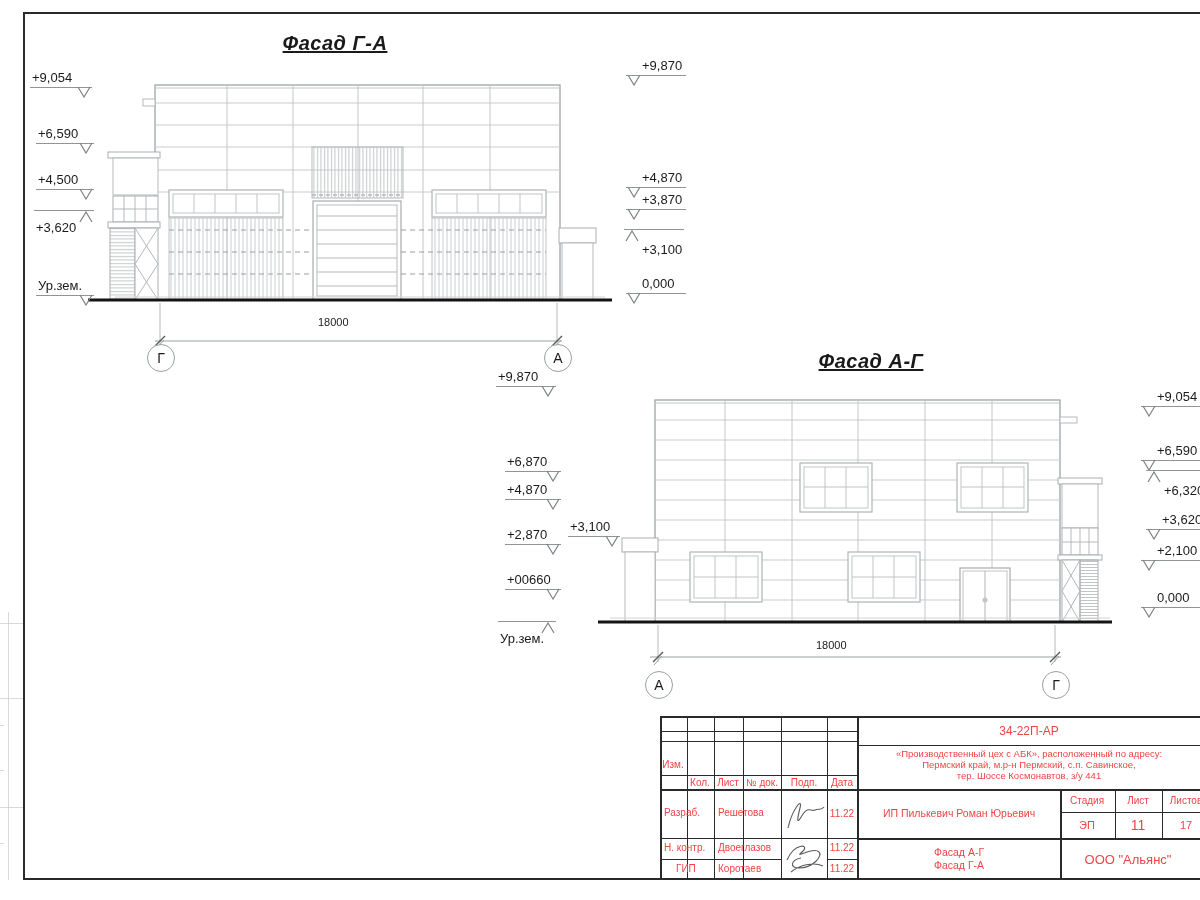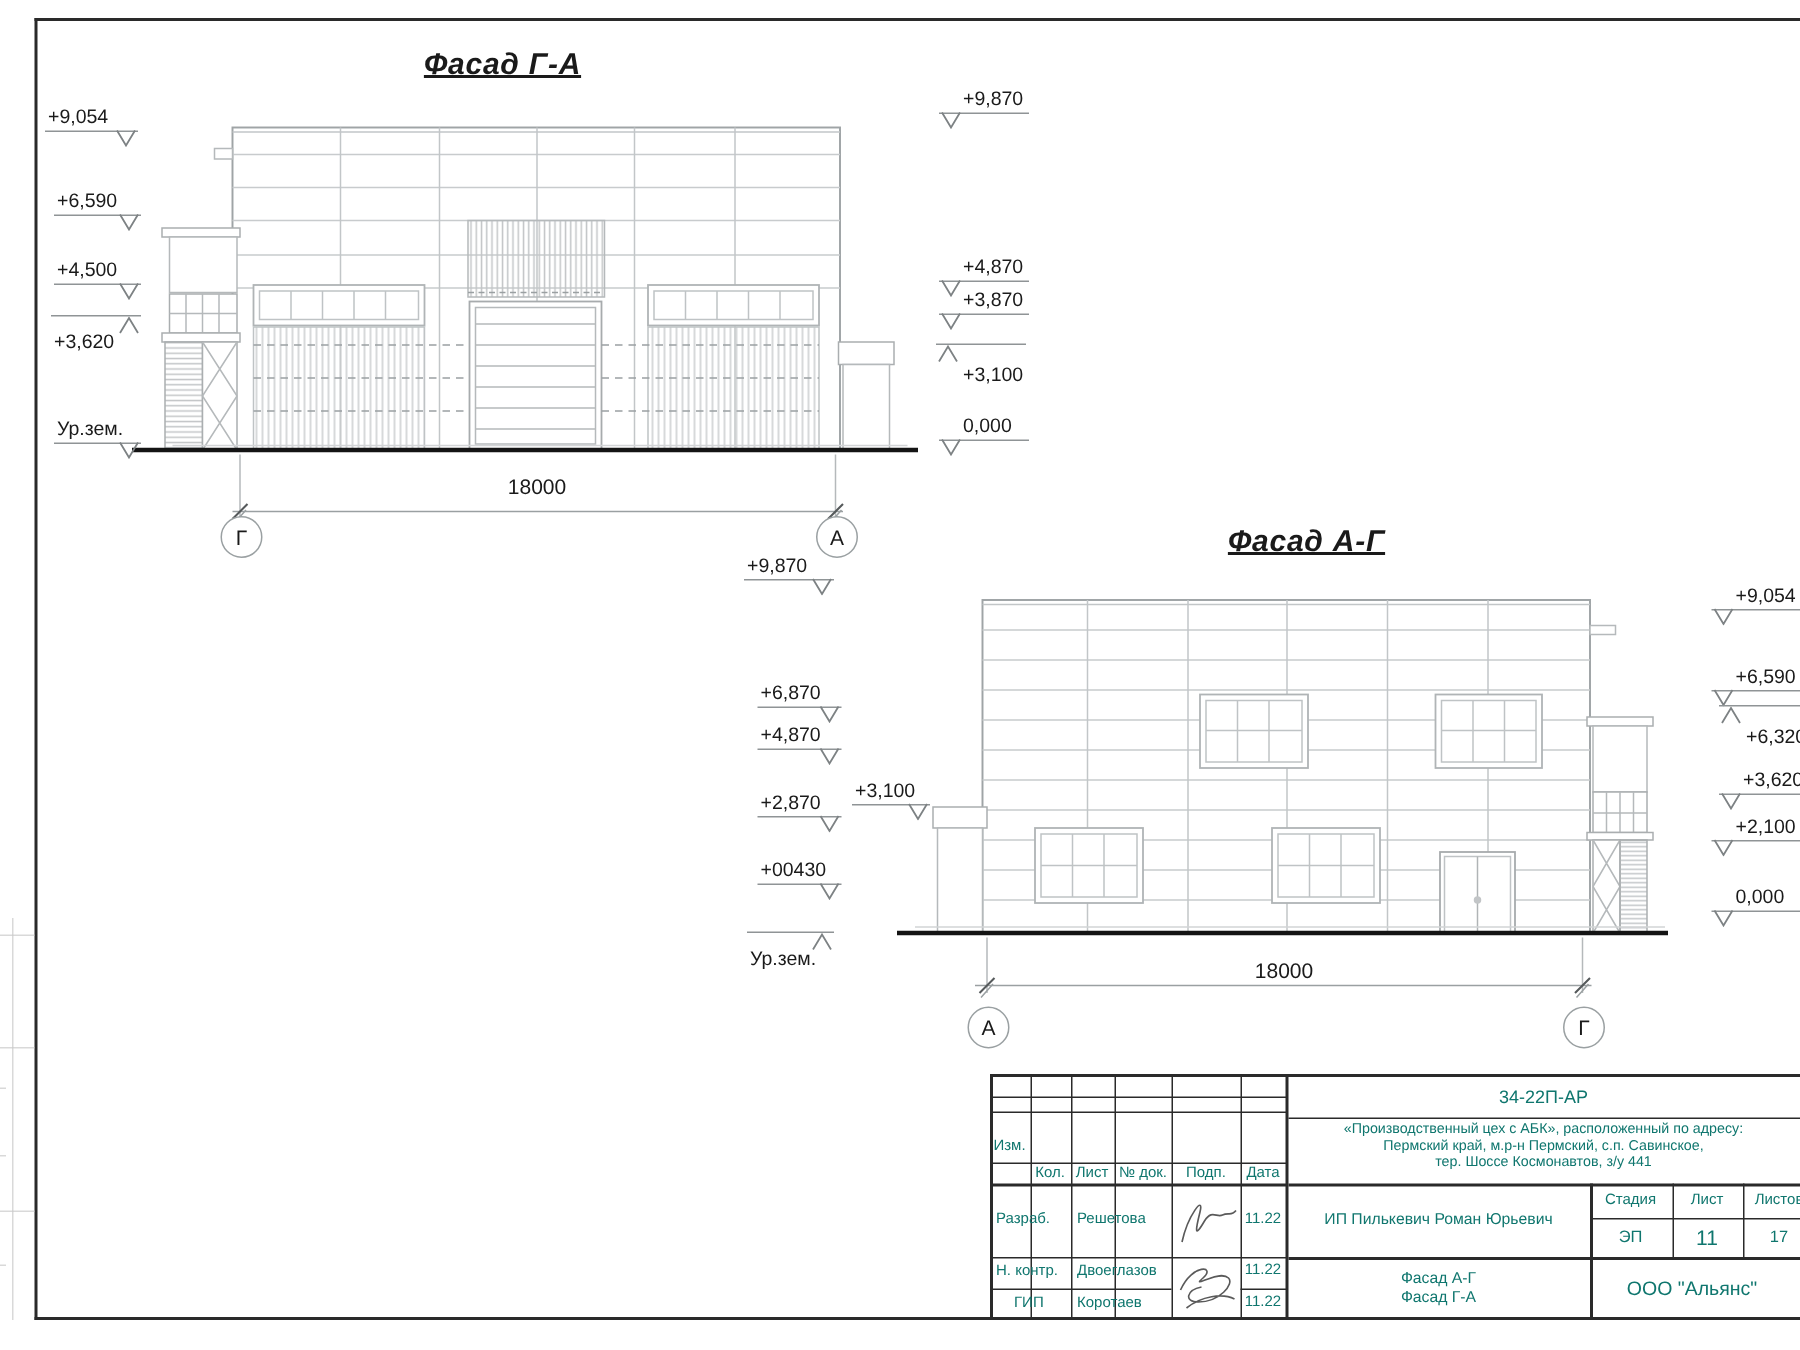--- a/index.html
+++ b/index.html
@@ -5,40 +5,40 @@
   html,body{margin:0;padding:0;background:#fff;}
   .sheet{position:relative;width:1200px;height:900px;background:#ffffff;overflow:hidden;
          font-family:"Liberation Sans",sans-serif;color:#1a1a1a;}
   .frame{position:absolute;background:#2a2a2a;}
   
   .fsvg{position:absolute;}
   
   .ftitle{position:absolute;font:italic bold 20px "Liberation Sans",sans-serif;
           text-decoration:underline;letter-spacing:.5px;text-align:center;width:170px;}
   
-  .dim{position:absolute;font-size:14px;width:80px;text-align:center;}
+  .dim{position:absolute;font-size:11px;width:80px;}
   
   .axis{position:absolute;width:26px;height:26px;border:1px solid #9aa0a2;border-radius:50%;
         background:#fff;text-align:center;line-height:26px;font-size:14px;}
   
   .lvl{position:absolute;font-size:13px;line-height:15px;color:#1a1a1a;z-index:5;}
   .lvl .lbl{display:block;white-space:nowrap;}
   .lvl .arr{position:absolute;}
   .lvl.dr .lbl{border-bottom:1px solid #8f9496;padding:0 16px 2px 2px;}
   .lvl.dr .arr{right:1px;top:16px;}
   .lvl.dl .lbl{border-bottom:1px solid #8f9496;padding:0 2px 2px 16px;}
   .lvl.dl .arr{left:1px;top:16px;}
   .lvl.ur .lbl{border-top:1px solid #8f9496;padding:9px 18px 0 2px;}
   .lvl.ur .arr{right:1px;top:1px;}
   .lvl.ul .lbl{border-top:1px solid #8f9496;padding:12px 2px 0 18px;}
   .lvl.ul .arr{left:1px;top:1px;}
   
   .tb{position:absolute;left:660px;top:716px;width:540px;height:164px;background:#fff;z-index:6;}
   .tb-l{position:absolute;background:#2a2a2a;}
-  .tb-t{position:absolute;font-size:10px;color:#0f766e;white-space:nowrap;}
+  .tb-t{position:absolute;font-size:10px;color:#ef4444;white-space:nowrap;}
   .tb-t.c{transform:translate(-50%,-50%);}
   .faint{position:absolute;background:#c9c9c9;opacity:.7;}
 </style>
 </head>
 <body>
 
 <div class="sheet">
 
   <div class="frame" style="left:23px;top:12px;width:1177px;height:2px"></div>
   <div class="frame" style="left:23px;top:12px;width:2px;height:868px"></div>
@@ -267,21 +267,21 @@
         <path d="M1 1 L7 11 L13 1" fill="none" stroke="#7d8284" stroke-width="1.2"></path>
       </svg>
   </div>
   <div class="lvl dr" style="left:505px;top:527px;width:56px">
     <span class="lbl">+2,870</span>
     <svg class="arr" width="14" height="12" viewBox="0 0 14 12">
         <path d="M1 1 L7 11 L13 1" fill="none" stroke="#7d8284" stroke-width="1.2"></path>
       </svg>
   </div>
   <div class="lvl dr" style="left:505px;top:572px;width:56px">
-    <span class="lbl">+00430</span>
+    <span class="lbl">+00660</span>
     <svg class="arr" width="14" height="12" viewBox="0 0 14 12">
         <path d="M1 1 L7 11 L13 1" fill="none" stroke="#7d8284" stroke-width="1.2"></path>
       </svg>
   </div>
   <div class="lvl ur" style="left:498px;top:621px;width:58px">
     <span class="lbl">Ур.зем.</span>
     <svg class="arr" width="14" height="12" viewBox="0 0 14 12">
         <path d="M1 11 L7 1 L13 11" fill="none" stroke="#7d8284" stroke-width="1.2"></path>
       </svg>
   </div>

